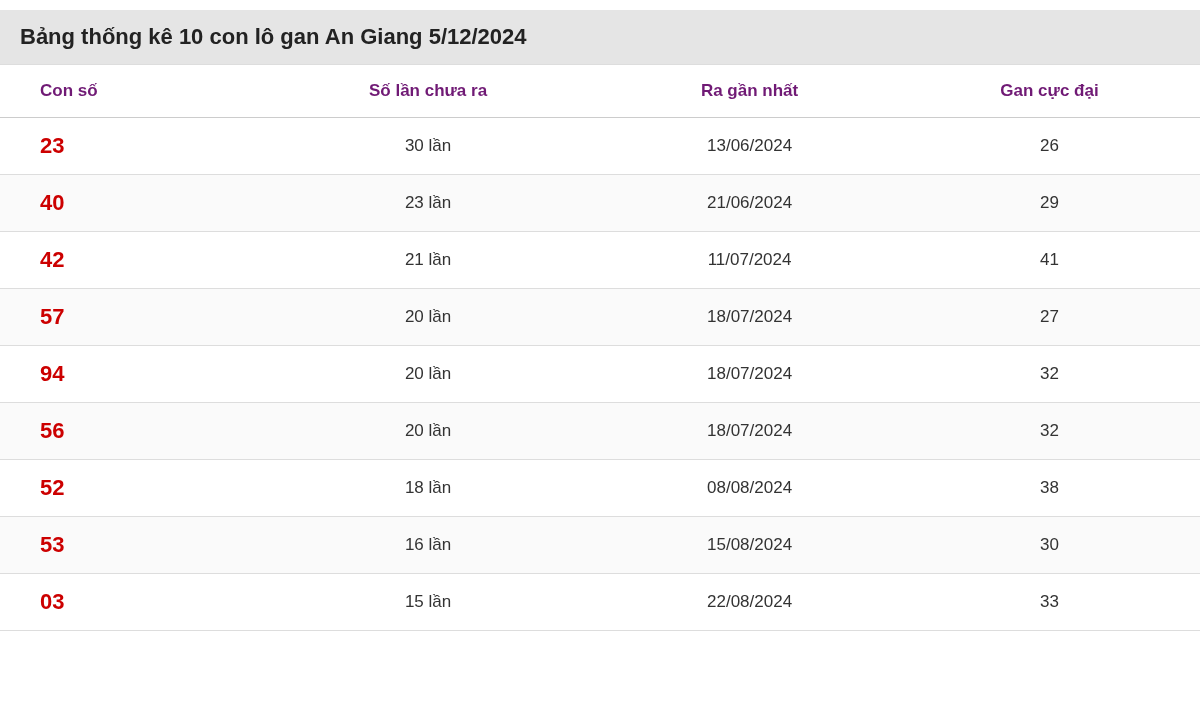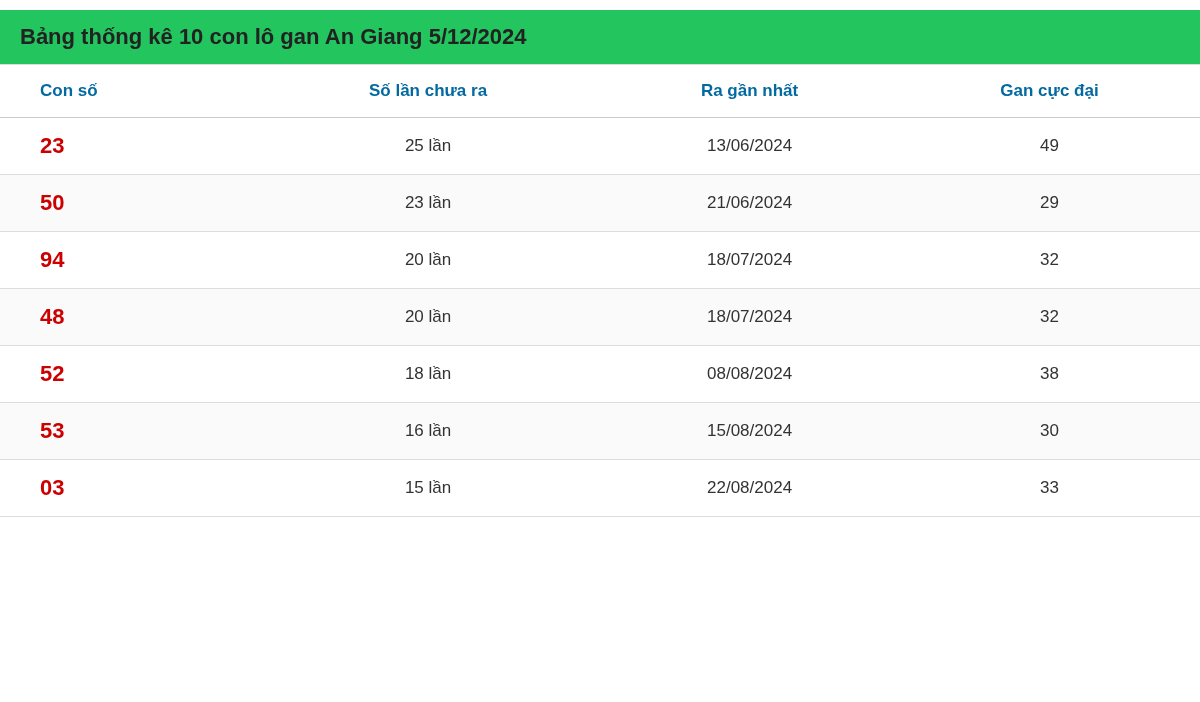--- a/index.html
+++ b/index.html
@@ -12,40 +12,40 @@
       font-family: Arial, sans-serif;
       font-size: 16px;
       width: 1200px;
       min-height: 702px;
     }
     .page-wrapper {
       width: 1200px;
       padding: 10px 0;
     }
     .table-title {
-      background-color: #22c55e;
+      background-color: #e5e5e5;
       padding: 14px 20px;
       font-size: 22px;
       font-weight: bold;
       color: #222;
       border-bottom: 1px solid #ddd;
     }
     table {
       width: 100%;
       border-collapse: collapse;
     }
     thead tr {
       background-color: #fff;
     }
     thead th {
       padding: 16px 20px;
       text-align: center;
       font-size: 17px;
       font-weight: bold;
-      color: #0369a1;
+      color: #701a75;
       border-bottom: 1px solid #ccc;
     }
     thead th:first-child {
       text-align: left;
       padding-left: 40px;
     }
     tbody tr {
       border-bottom: 1px solid #ddd;
     }
     tbody tr:nth-child(odd) {
@@ -78,38 +78,50 @@
       <tr>
         <th>Con số</th>
         <th>Số lần chưa ra</th>
         <th>Ra gần nhất</th>
         <th>Gan cực đại</th>
       </tr>
     </thead>
     <tbody id="table-body">
     <tr>
       <td>23</td>
-      <td>25 lần</td>
+      <td>30 lần</td>
       <td>13/06/2024</td>
-      <td>49</td>
+      <td>26</td>
     </tr>
         <tr>
-      <td>50</td>
+      <td>40</td>
       <td>23 lần</td>
       <td>21/06/2024</td>
       <td>29</td>
+    </tr>
+        <tr>
+      <td>42</td>
+      <td>21 lần</td>
+      <td>11/07/2024</td>
+      <td>41</td>
+    </tr>
+        <tr>
+      <td>57</td>
+      <td>20 lần</td>
+      <td>18/07/2024</td>
+      <td>27</td>
     </tr>
         <tr>
       <td>94</td>
       <td>20 lần</td>
       <td>18/07/2024</td>
       <td>32</td>
     </tr>
         <tr>
-      <td>48</td>
+      <td>56</td>
       <td>20 lần</td>
       <td>18/07/2024</td>
       <td>32</td>
     </tr>
         <tr>
       <td>52</td>
       <td>18 lần</td>
       <td>08/08/2024</td>
       <td>38</td>
     </tr>

